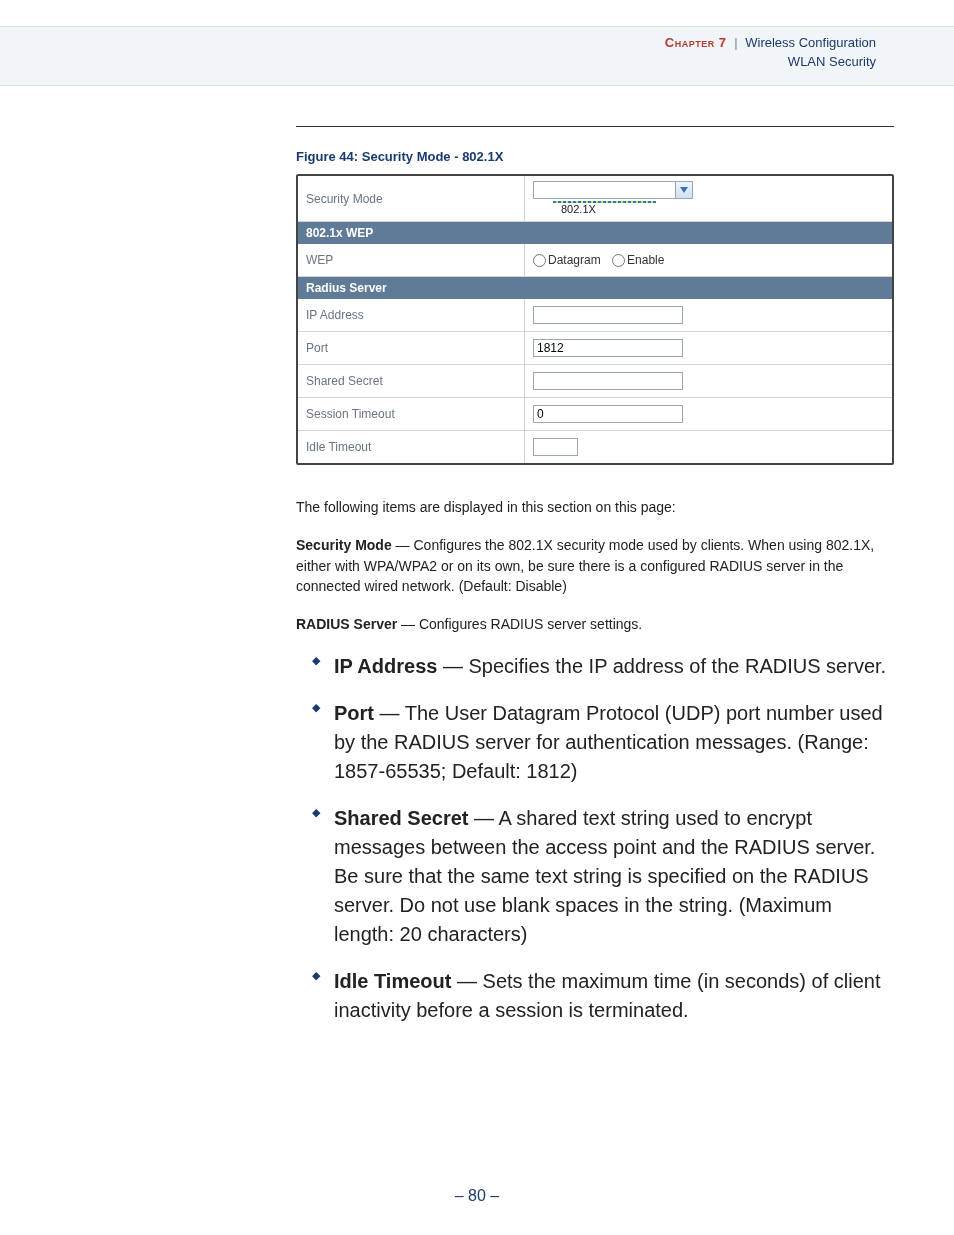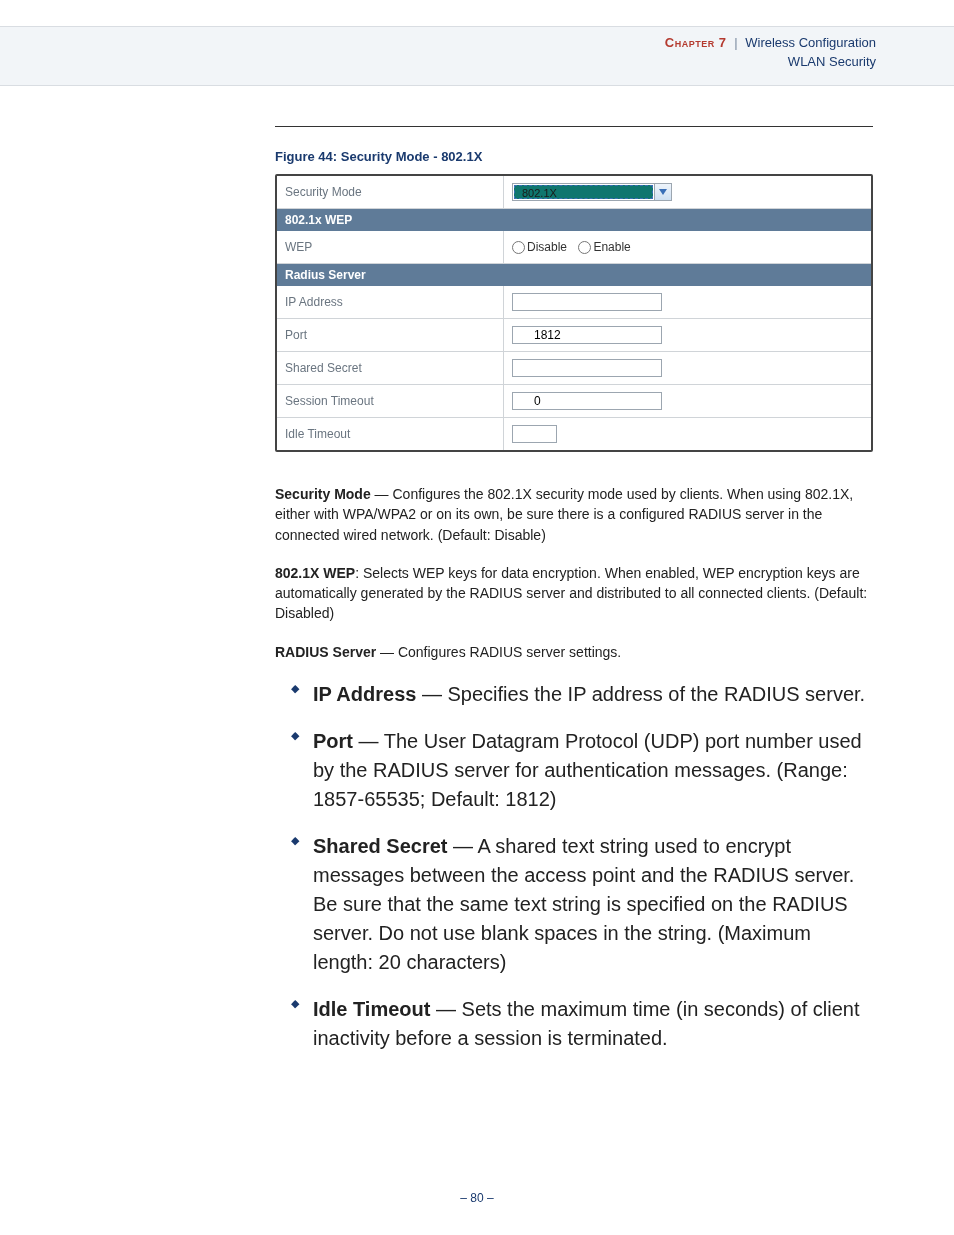--- a/index.html
+++ b/index.html
@@ -40,21 +40,21 @@
     font-weight: bold;
     color: #b43a2f;
     letter-spacing: 0.5px;
   }
   .header-text .pipe {
     color: #7a8aa0;
     margin: 0 4px;
   }
   .content {
     position: absolute;
-    left: 275px;
+    left: 296px;
     top: 126px;
     width: 598px;
   }
   hr.rule {
     border: none;
     border-top: 1px solid #333;
     margin: 0 0 22px 0;
   }
   .fig-caption {
     font-size: 13px;
@@ -99,46 +99,46 @@
     border: none;
   }
   .shot .subrow.top td { border-top: none; }
   .shot .subrow.first-after-section td { border-top: none; margin-left: 48px; }
   .shot .subrow.last td { border-bottom: none; }
   .intext {
     width: 150px;
     height: 18px;
     border: 1px solid #9ca6b0;
     font-size: 12px;
-    padding: 1px 21px;
+    padding: 1px 3px;
     box-sizing: border-box;
     font-family: Arial, Helvetica, sans-serif;
   }
   .intext.short { width: 45px; }
   .radio-set { color: #333; }
   .radio-set input { vertical-align: middle; margin: 0 2px 0 0; }
   .radio-item { margin-right: 8px; }
 
   .combo {
     display: inline-flex;
     border: 1px solid #9ca6b0;
     height: 18px;
     width: 160px;
     box-sizing: border-box;
     align-items: stretch;
   }
   .combo-val {
     flex: 1;
     border: 1px dashed #3a6fb7;
-    background: #0f766e;
+    background: #bef264;
     color: #1a1a1a;
     font-size: 11px;
     padding: 0 7px;
     line-height: 14px;
-    margin: 1px;
+    margin: 19px;
   }
   .combo-btn {
     width: 16px;
     background: linear-gradient(#eef4fb, #cfe0f2);
     border-left: 1px solid #9ca6b0;
     display: flex;
     align-items: center;
     justify-content: center;
   }
   .combo-btn svg { width: 8px; height: 6px; }
@@ -171,21 +171,21 @@
     color: #1a3a6e;
     font-size: 11px;
   }
 
   .page-no {
     position: absolute;
     left: 0;
     right: 0;
     bottom: 30px;
     text-align: center;
-    font-size: 12px;
+    font-size: 16px;
     color: #1a3a6e;
   }
 </style>
 </head>
 <body>
 
 <div class="page">
 
   <div class="header-band">
     <div class="header-text">
@@ -219,21 +219,21 @@
             </span>
           </td>
         </tr>
         <tr class="section-row">
               <td colspan="2">802.1x WEP</td>
             </tr>
         <tr class="subrow first-after-section">
           <td class="label-cell">WEP</td>
           <td>
             <span class="radio-set">
-              <span class="radio-item"><input type="radio" style=""><span>Disable</span></span>
+              <span class="radio-item"><input type="radio" style=""><span>Datagram</span></span>
               <span class="radio-item"><input type="radio" style=""><span>Enable</span></span>
             </span>
           </td>
         </tr>
         <tr class="section-row">
               <td colspan="2">Radius Server</td>
             </tr>
         <tr class="subrow first-after-section">
           <td class="label-cell">IP Address</td>
           <td><input class="intext" value="" style=""></td>
@@ -252,24 +252,24 @@
         </tr>
         <tr class="subrow last">
           <td class="label-cell">Idle Timeout</td>
           <td><input class="intext short" value="" style=""></td>
         </tr>
       </tbody>
         </table>
     </div>
 
     <div class="body-text">
+      <p>The following items are displayed in this section on this page:</p>
 
       <p><b>Security Mode</b><span> — Configures the 802.1X security mode used by clients. When using 802.1X, either with WPA/WPA2 or on its own, be sure there is a configured RADIUS server in the connected wired network. (Default: Disable)</span></p>
 
-      <p><b>802.1X WEP</b><span>: Selects WEP keys for data encryption. When enabled, WEP encryption keys are automatically generated by the RADIUS server and distributed to all connected clients. (Default: Disabled)</span></p>
 
       <p><b>RADIUS Server</b><span> — Configures RADIUS server settings.</span></p>
 
       <ul class="diam">
         <li><b>IP Address</b><span> — Specifies the IP address of the RADIUS server.</span></li>
         <li><b>Port</b><span> — The User Datagram Protocol (UDP) port number used by the RADIUS server for authentication messages. (Range: 1857-65535; Default: 1812)</span></li>
         <li><b>Shared Secret</b><span> — A shared text string used to encrypt messages between the access point and the RADIUS server. Be sure that the same text string is specified on the RADIUS server. Do not use blank spaces in the string. (Maximum length: 20 characters)</span></li>
         <li><b>Idle Timeout</b><span> — Sets the maximum time (in seconds) of client inactivity before a session is terminated.</span></li>
       </ul>
     </div>

